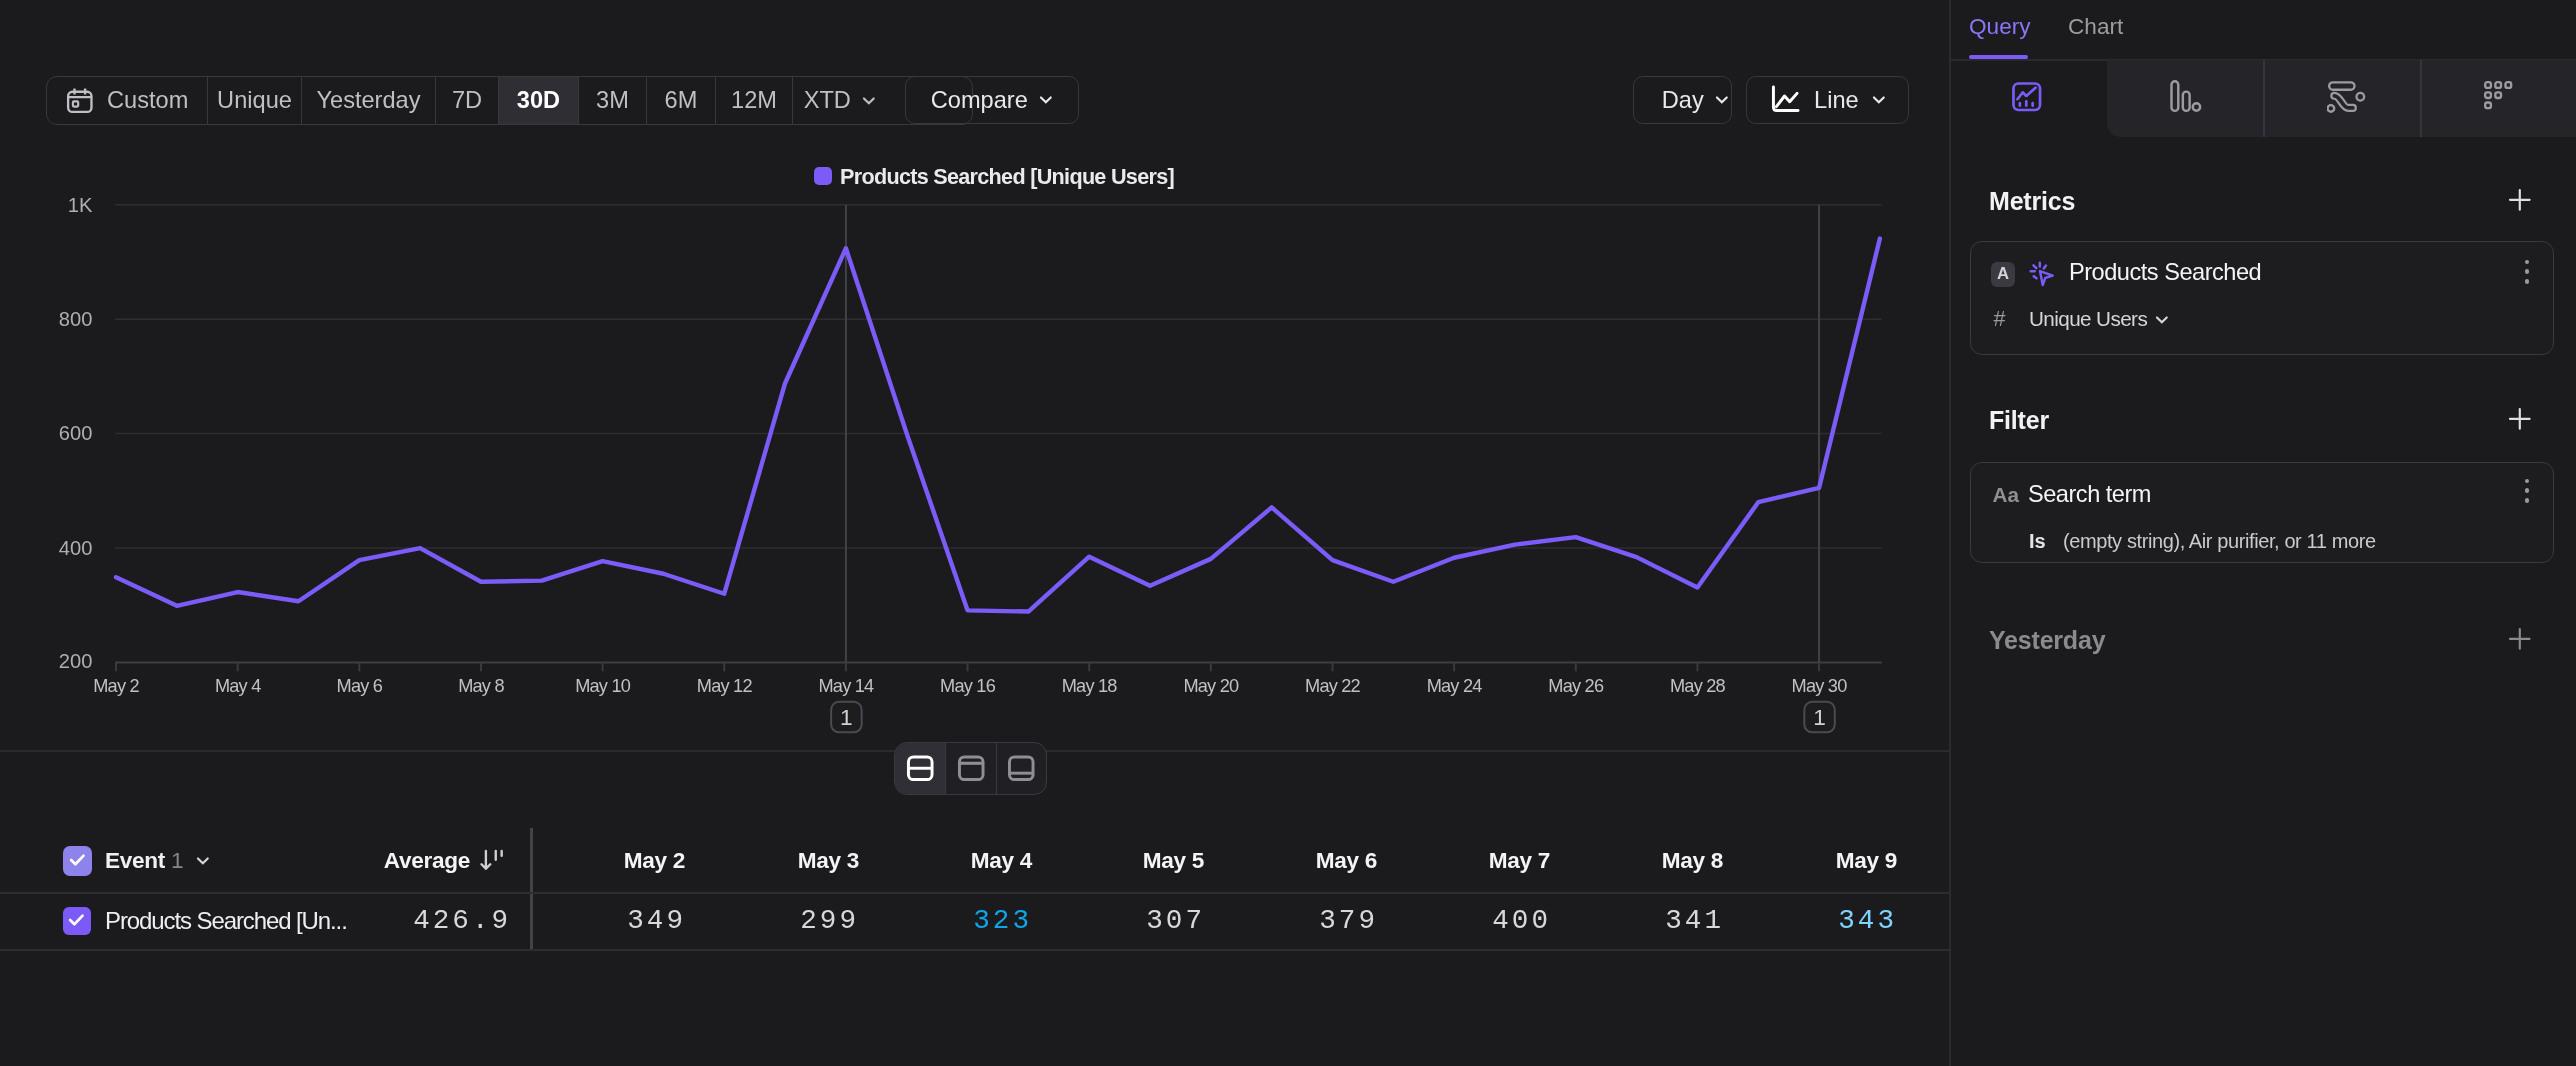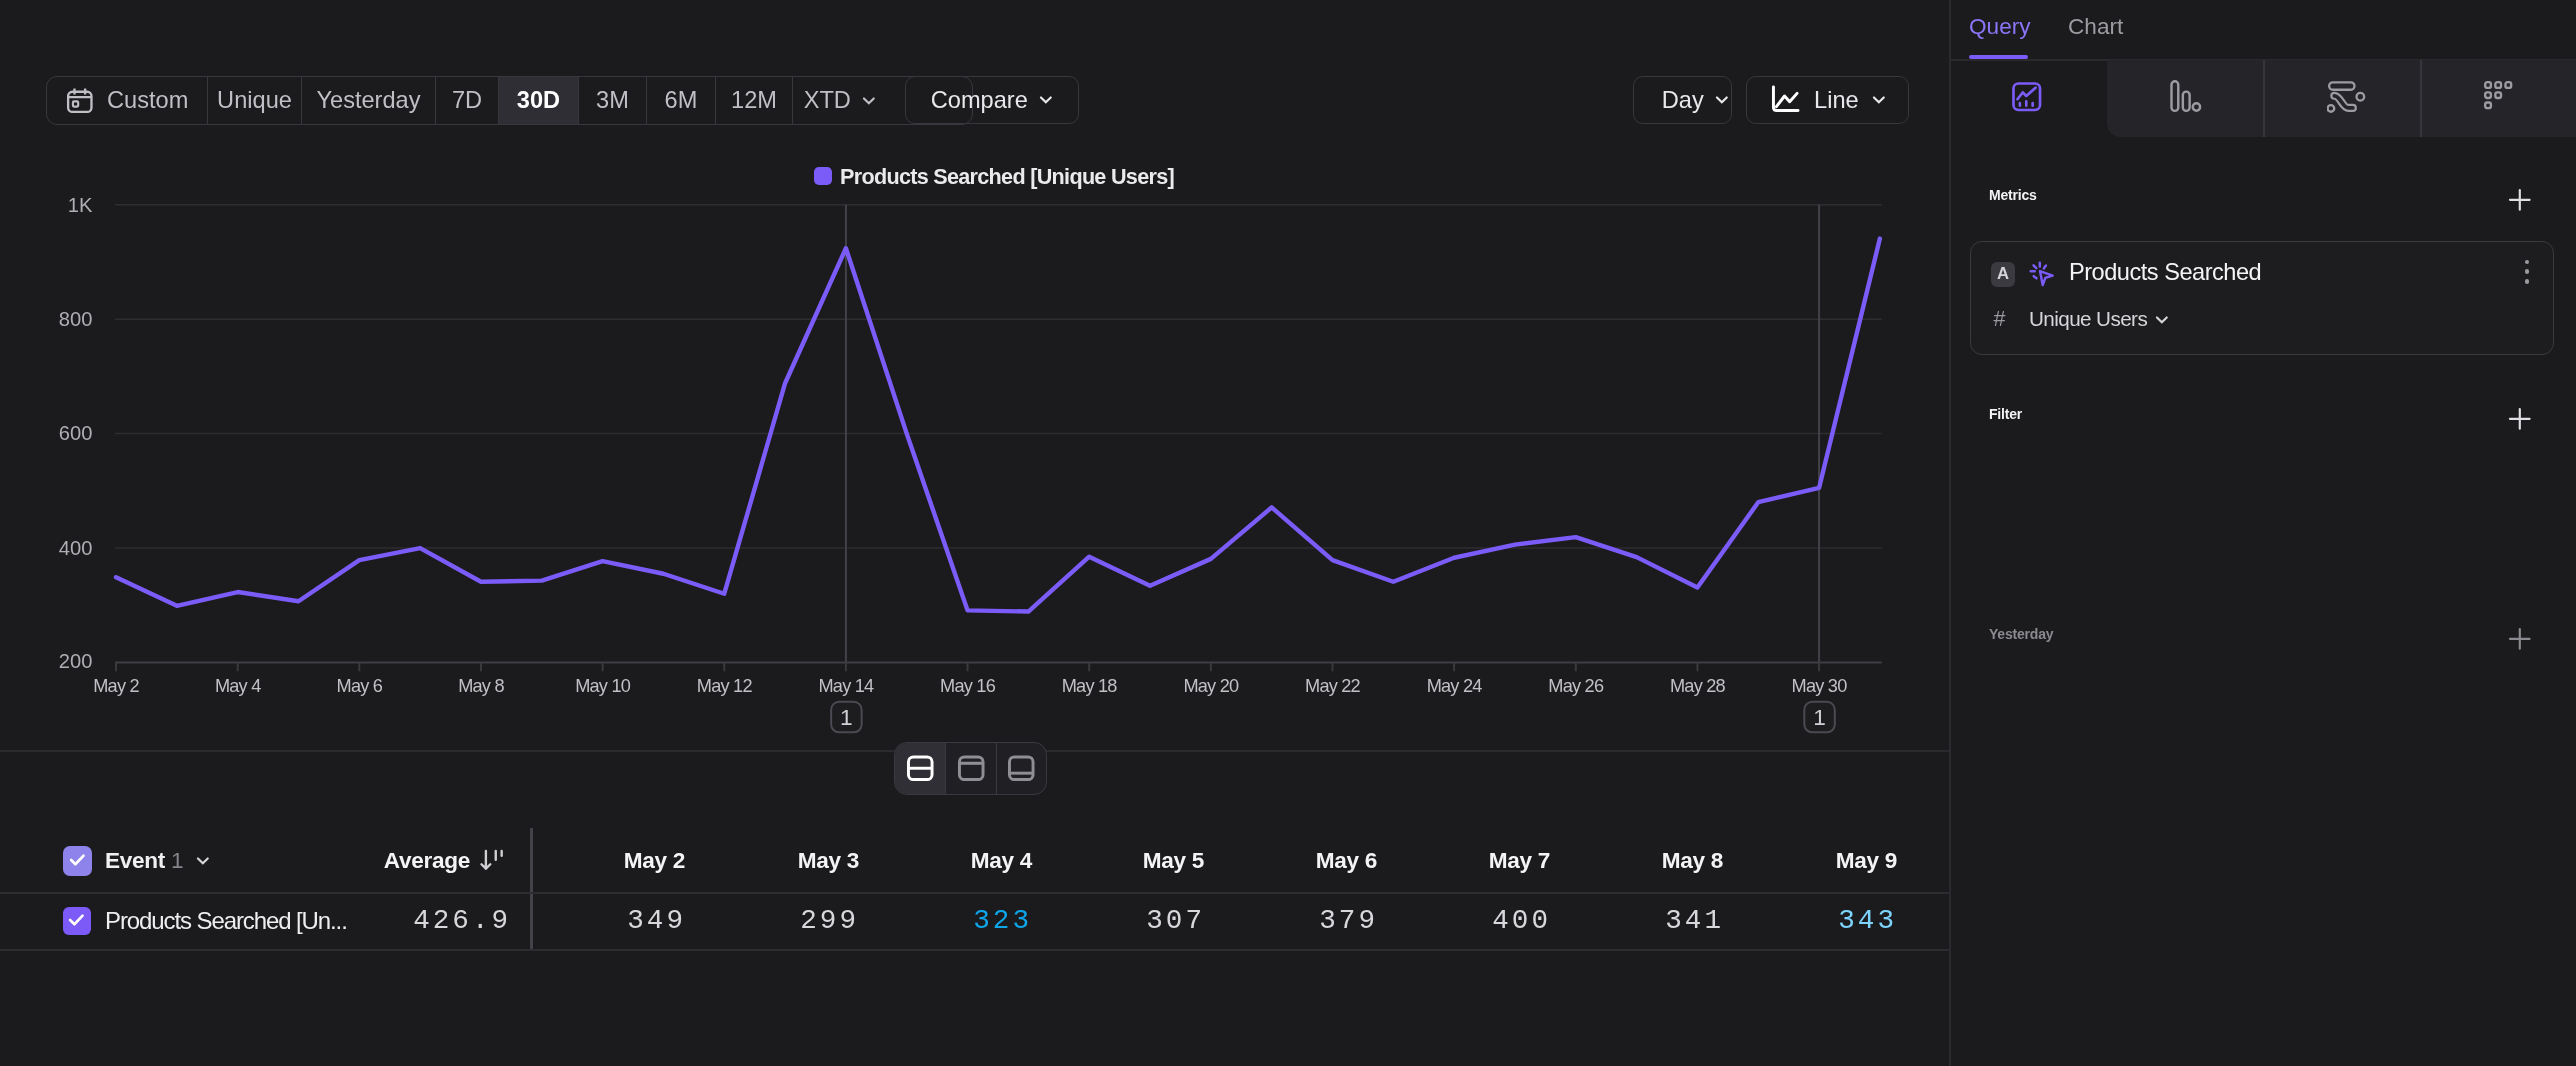--- a/index.html
+++ b/index.html
@@ -6,21 +6,21 @@
 html,body { width:2576px; height:1067px; background:#1b1b1d; overflow:hidden; }
 body, svg text { font-family:"Liberation Sans", sans-serif; }
 .abs { position:absolute; }
 #page { position:relative; width:2576px; height:1067px; background:#1b1b1d; }
 .btn { position:absolute; top:76px; height:48px; border:1.5px solid #37373d; border-radius:9.8px; display:flex; align-items:center; justify-content:center; color:#e8e8ec; font-size:23.6px; }
 .seg { position:absolute; left:46px; top:76px; height:49px; width:927px; border:1.5px solid #37373d; border-radius:11px; display:flex; overflow:hidden; }
 .seg .cell { display:flex; align-items:center; justify-content:center; color:#bfbfc5; font-size:23.6px; border-right:1.5px solid #37373d; }
 .seg .cell:last-child { border-right:none; }
 .seg .sel { background:#2e2e34; color:#fff; font-weight:700; }
 .chev { display:inline-block; width:15.7px; height:15.7px; }
-.hdr { position:absolute; color:#f2f2f4; font-weight:700; font-size:14px; letter-spacing:-0.2px; }
+.hdr { position:absolute; color:#f2f2f4; font-weight:700; font-size:25px; letter-spacing:-0.2px; }
 .card { position:absolute; left:1970px; width:584px; border:1.5px solid #3a3a40; border-radius:11.8px; background:#1d1d20; }
 .dots3 { position:absolute; width:3.9px; }
 .dots3 i { display:block; width:4.4px; height:4.4px; border-radius:50%; background:#9a9aa0; margin:0 0 5.4px 0; }
 .cb { position:absolute; border-radius:6.9px; display:flex; align-items:center; justify-content:center; }
 </style>
 </head>
 <body>
 <div id="page">
 
   <div class="seg">
@@ -268,20 +268,31 @@
     <svg class="abs chev" style="left:183px; top:70px;" viewBox="0 0 16 16" fill="none" stroke="#d6d6da" stroke-width="2.2" stroke-linecap="round">
         <path d="M3 5.5 L8 10.5 L13 5.5"></path>
       </svg>
   </div>
 
   <div class="hdr" style="left:1989px; top:406px;">Filter</div>
   <svg class="abs" style="left:2508px; top:407px;" width="23.6" height="23.6" viewBox="0 0 24 24" stroke="#e0e0e4" stroke-width="2.2" stroke-linecap="round">
       <path d="M12 2 V22 M2 12 H22"></path>
     </svg>
 
+  <div class="card" style="top:462px; height:101px;">
+    <div class="abs" style="left:21.6px; top:19.7px; font-size:20.7px; font-weight:600; color:#8e8e94;">Aa</div>
+    <div class="abs" style="left:57px; top:17.7px; font-size:23.6px; font-weight:500; color:#f4f4f6; letter-spacing:-0.5px;">Search term</div>
+    <div class="dots3" style="left:554px; top:15.7px;">
+        <i></i>
+        <i></i>
+        <i></i>
+      </div>
+    <div class="abs" style="left:58px; top:67px; font-size:20px; font-weight:600; color:#e4e4e8;">Is</div>
+    <div class="abs" style="left:92px; top:67px; font-size:20px; color:#c9c9cf; letter-spacing:-0.4px;">(empty string), Air purifier, or 11 more</div>
+  </div>
 
   <div class="hdr" style="left:1989px; top:626px; color:#8a8a90;">Yesterday</div>
   <svg class="abs" style="left:2508px; top:627px;" width="23.6" height="23.6" viewBox="0 0 24 24" stroke="#8a8a90" stroke-width="2.2" stroke-linecap="round">
       <path d="M12 2 V22 M2 12 H22"></path>
     </svg>
 
 </div>
 
 
 </body></html>

